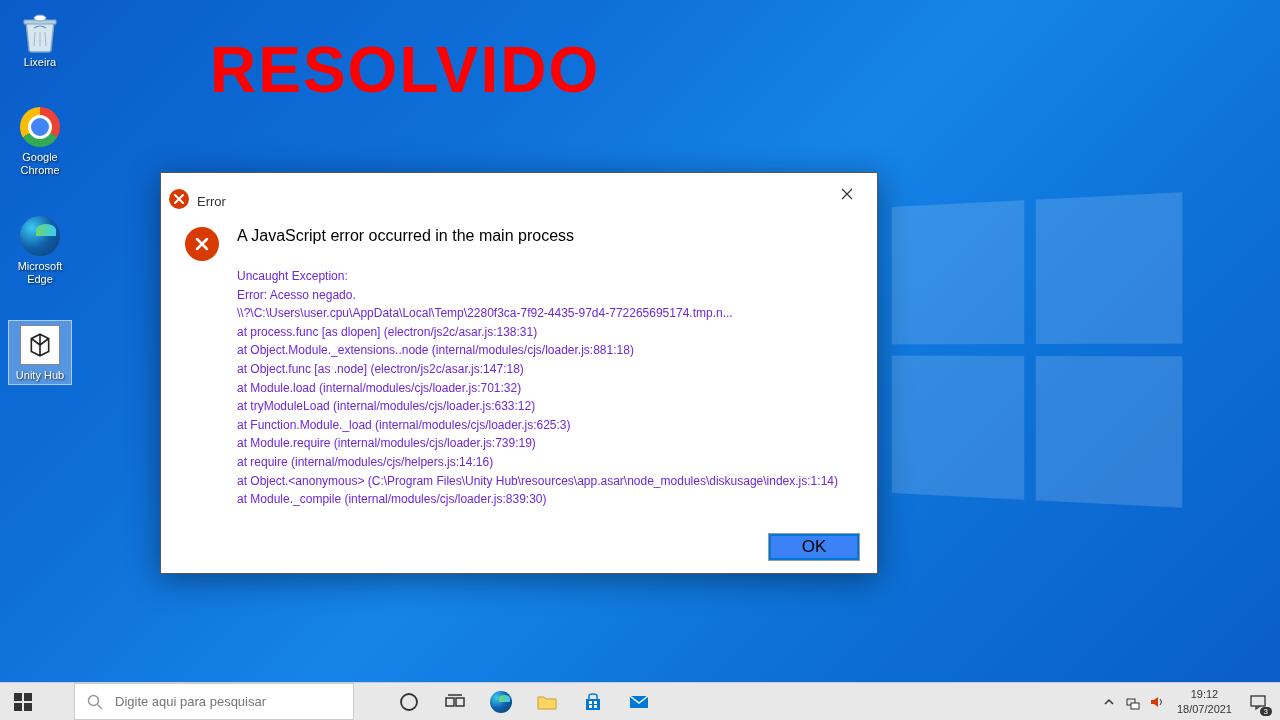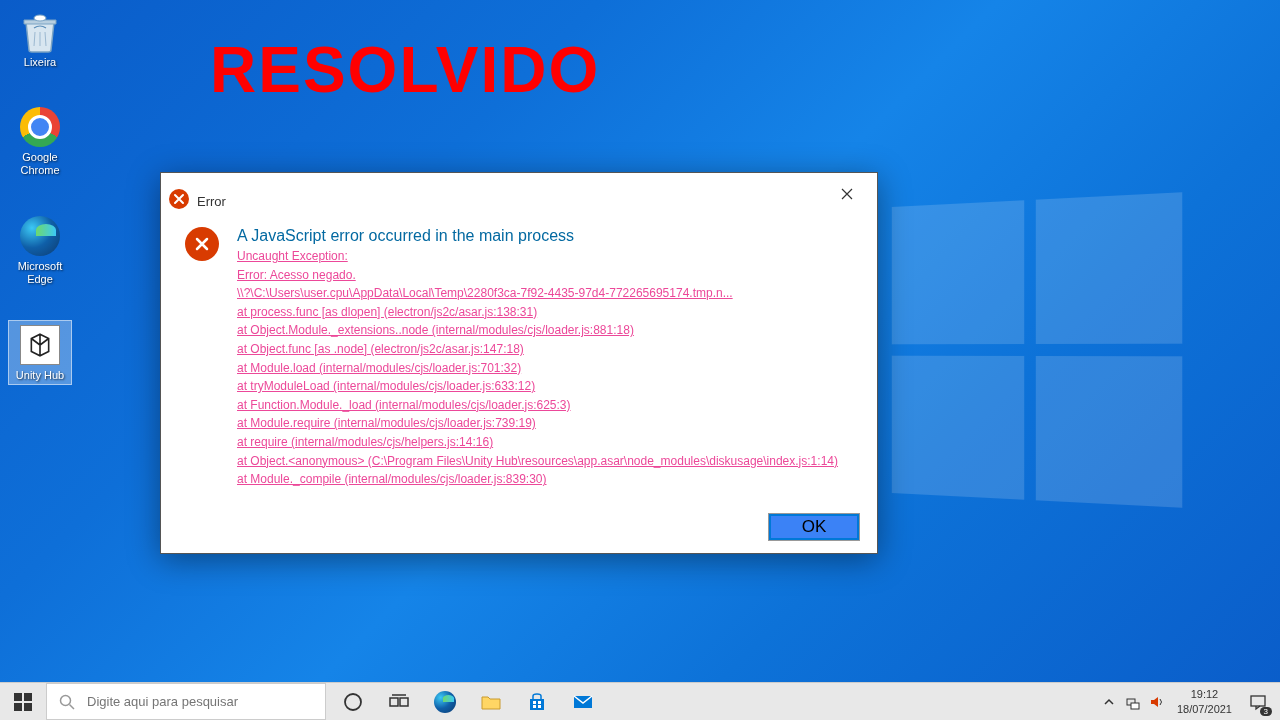--- a/index.html
+++ b/index.html
@@ -63,37 +63,37 @@
   cursor: pointer; font-size: 16px; color: #333;
 }
 
 .dialog-body { padding: 18px 24px 12px 24px; display: flex; gap: 18px; }
 .dialog-body-icon {
   width: 34px; height: 34px; border-radius: 50%; background: #d83b01;
   display: flex; align-items: center; justify-content: center; flex-shrink: 0;
 }
 .dialog-body-icon svg { width: 18px; height: 18px; }
 .dialog-content { flex: 1; }
-.dialog-heading { color: #0369a1; font-size: 16px; margin-bottom: 2px; font-weight: normal; }
-.dialog-text { font-size: 12px; color: #ec4899; line-height: 1.55; white-space: pre-line; text-decoration: underline; }
+.dialog-heading { color: #000000; font-size: 16px; margin-bottom: 22px; font-weight: normal; }
+.dialog-text { font-size: 12px; color: #6d28d9; line-height: 1.55; white-space: pre-line; }
 
 .dialog-footer {
   height: 52px; display: flex; justify-content: flex-end; align-items: center;
   padding: 0 18px;
 }
 .ok-button {
   width: 90px; height: 26px; background: #3b82f6;
   border: 2px solid #0078d7; font-size: 17px; cursor: pointer;
   box-shadow: 0 0 0 1px #999;
 }
 
 .taskbar {
   position: absolute; bottom: 0; left: 0; right: 0; height: 38px;
   background: #e8e8e8; border-top: 1px solid #ccc;
-  display: flex; align-items: center;
+  display: flex; align-items: center; gap: 28px;
 }
 .start-button {
   width: 46px; height: 100%; display: flex; align-items: center; justify-content: center;
   cursor: pointer;
 }
 .start-logo { width: 18px; height: 18px; display: grid; grid-template: 1fr 1fr/1fr 1fr; gap: 2px; }
 .start-logo div { background: #333; }
 
 .search-box {
   height: 100%; width: 280px; background: #fff; border: 1px solid #ccc;

